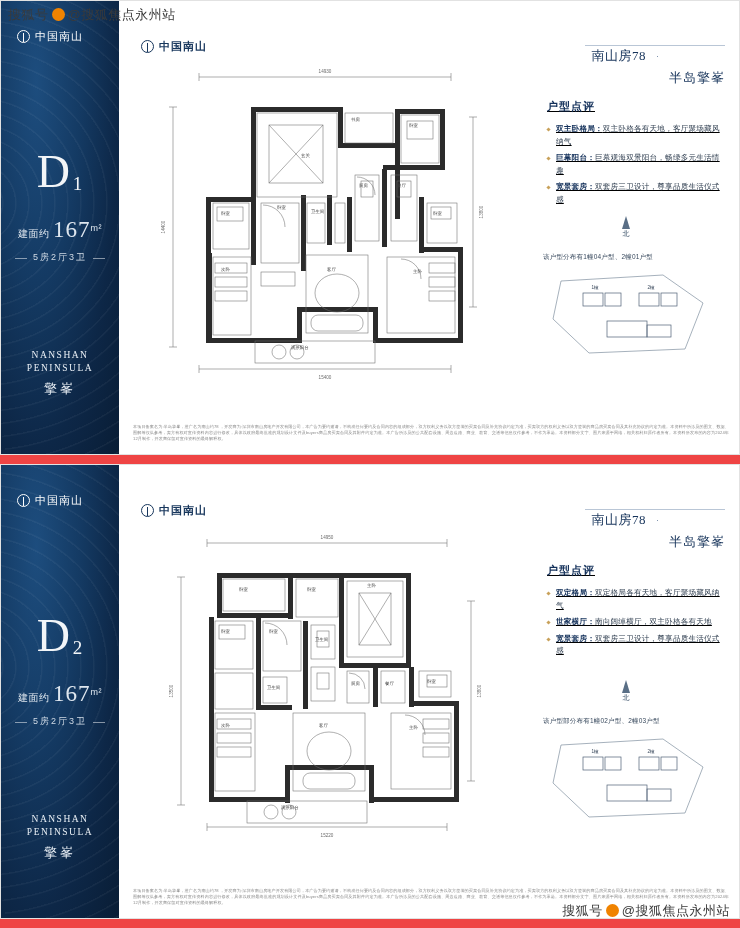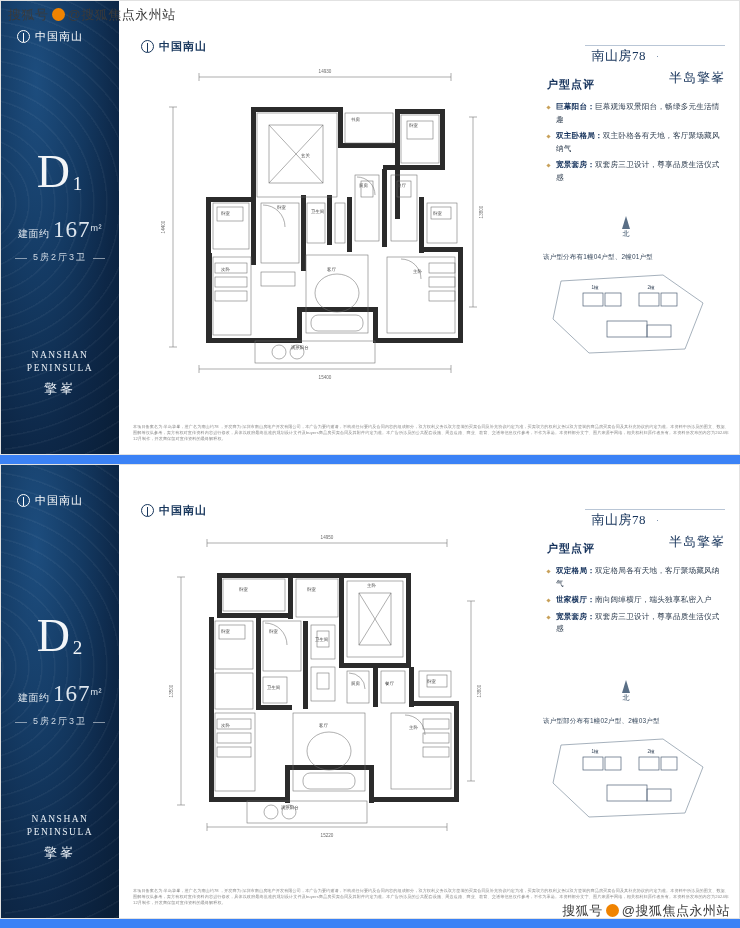--- a/index.html
+++ b/index.html
@@ -7,21 +7,21 @@
     margin: 0; padding: 0;
     width: 740px; height: 928px;
     background: #ffffff;
     font-family: "Liberation Sans", sans-serif;
   }
   .page {
     position: relative;
     width: 740px;
     height: 928px;
     overflow: hidden;
-    background: #3b82f6;
+    background: #ef4444;
   }
 
   
   .watermark {
     position: absolute;
     font-size: 13px;
     color: #3a3a3a;
     letter-spacing: 0.5px;
     white-space: nowrap;
     z-index: 50;
@@ -227,22 +227,23 @@
     top: 56px;
     width: 360px;
     height: 330px;
   }
   .plan svg { display: block; }
 
   
   .comment {
     position: absolute;
     right: 14px;
-    top: 76px;
+    top: 98px;
     width: 178px;
+    text-decoration: underline;
   }
   .comment-title {
     font-size: 11px;
     font-weight: bold;
     color: #13305a;
     letter-spacing: 1px;
     margin-bottom: 9px;
   }
   .comment-list { list-style: none; margin: 0; padding: 0; }
   .comment-list li {
@@ -477,22 +478,22 @@
         </g>
         <g fill="#6c6c6c" font-family="Liberation Sans, sans-serif" font-size="4.6" text-anchor="middle" transform="rotate(-90 332 155)">
           <text x="332" y="155">13800</text>
         </g>
       </svg>
     </div>
 
     <div class="comment">
       <div class="comment-title">户型点评</div>
       <ul class="comment-list">
+        <li><b>双主卧格局：</b><span>双主卧格各有天地，客厅聚场藏风纳气</span></li>
         <li><b>巨幕阳台：</b><span>巨幕观海双景阳台，畅绿多元生活情趣</span></li>
-        <li><b>双主卧格局：</b><span>双主卧格各有天地，客厅聚场藏风纳气</span></li>
         <li><b>宽景套房：</b><span>双套房三卫设计，尊享品质生活仪式感</span></li>
       </ul>
     </div>
 
     <div class="compass">
       <div class="needle"></div>
       <div>北</div>
     </div>
 
     <div class="keyplan-label">该户型分布有1幢04户型、2幢01户型</div>
@@ -668,21 +669,21 @@
         <g fill="#6c6c6c" font-family="Liberation Sans, sans-serif" font-size="4.6" text-anchor="middle" transform="rotate(-90 330 170)">
           <text x="330" y="170">13800</text>
         </g>
       </svg>
     </div>
 
     <div class="comment">
       <div class="comment-title">户型点评</div>
       <ul class="comment-list">
         <li><b>双定格局：</b><span>双定格局各有天地，客厅聚场藏风纳气</span></li>
-        <li><b>世家横厅：</b><span>南向阔绰横厅，端头独享私密入户</span></li>
+        <li><b>世家横厅：</b><span>南向阔绰横厅，双主卧格各有天地</span></li>
         <li><b>宽景套房：</b><span>双套房三卫设计，尊享品质生活仪式感</span></li>
       </ul>
     </div>
 
     <div class="compass">
       <div class="needle"></div>
       <div>北</div>
     </div>
 
     <div class="keyplan-label">该户型部分布有1幢02户型、2幢03户型</div>

